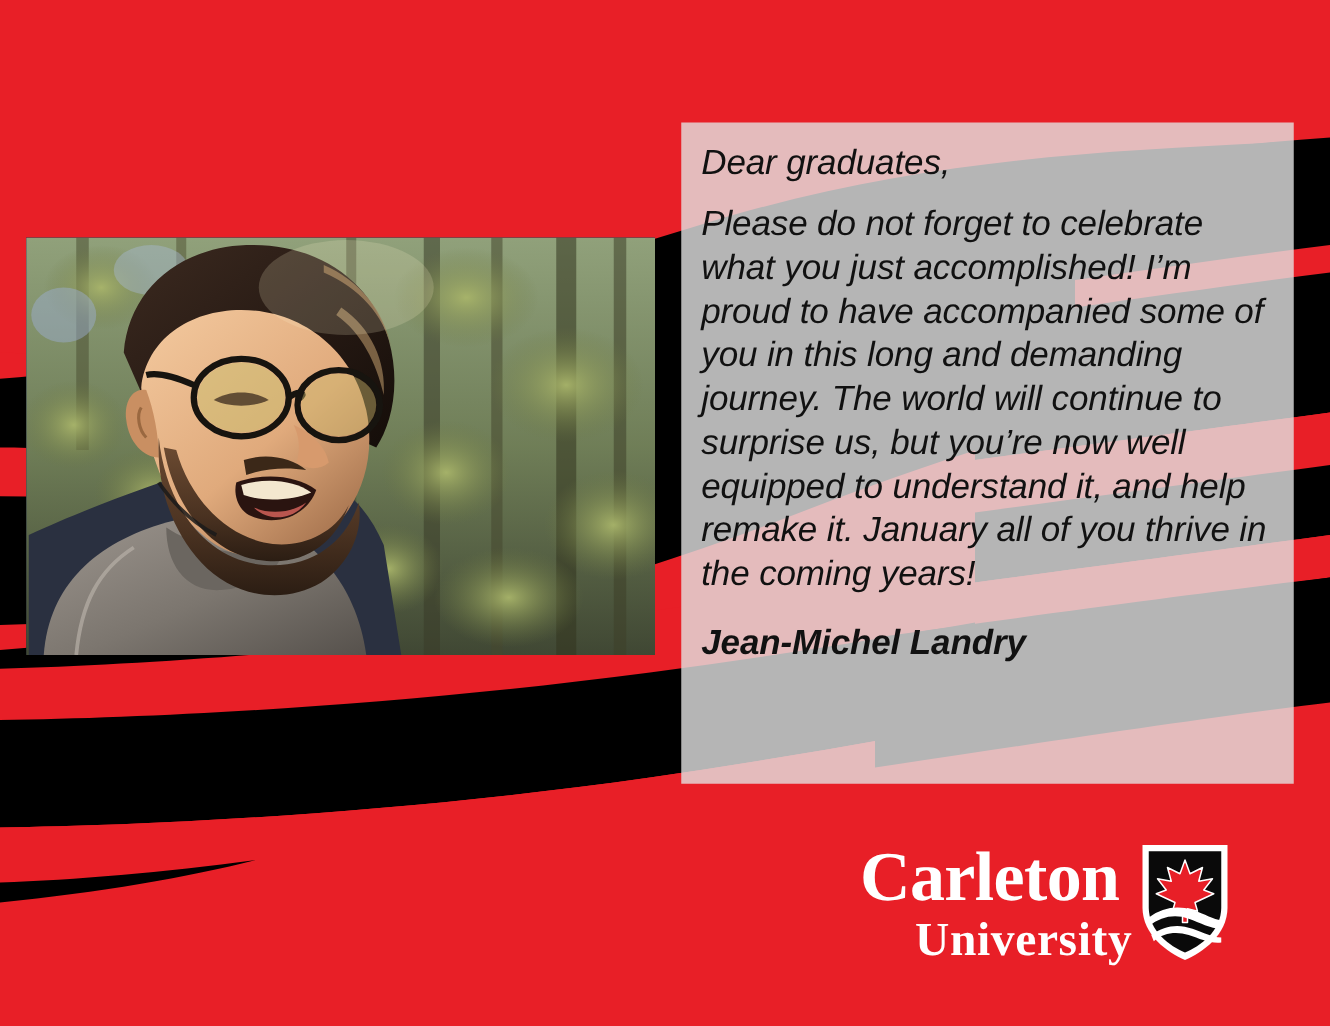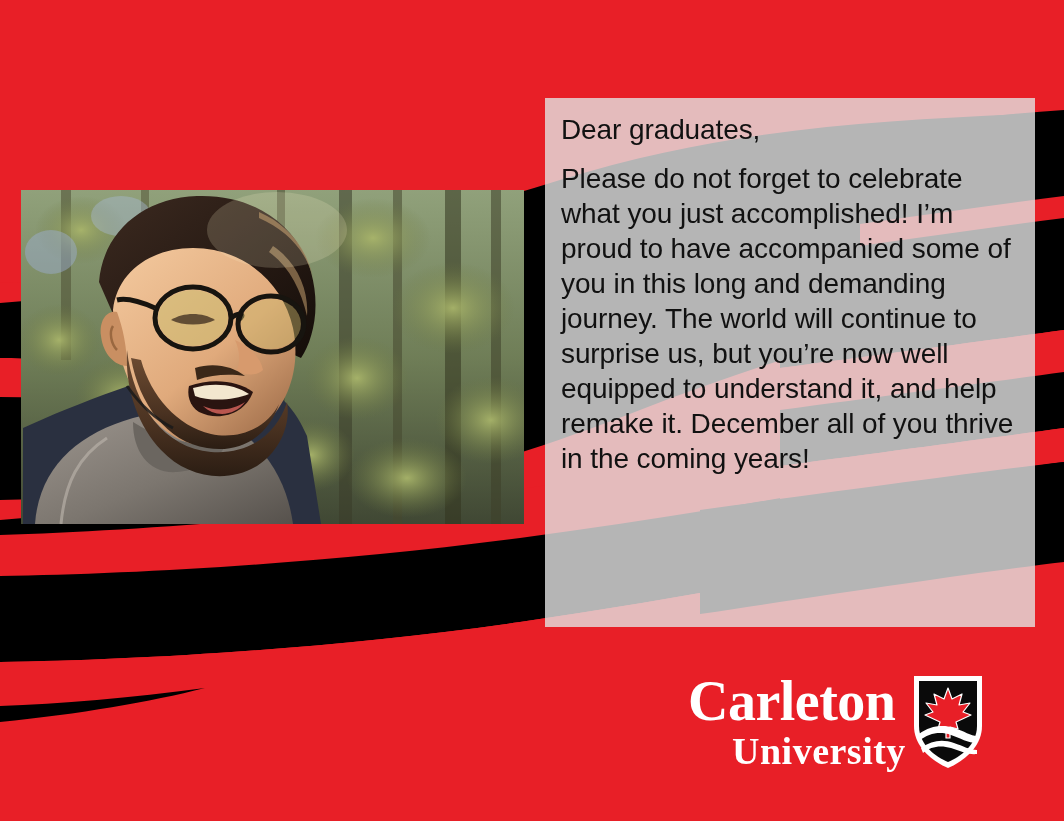--- a/index.html
+++ b/index.html
@@ -28,20 +28,21 @@
     box-sizing:border-box;
     padding:14px 16px 10px 16px;
     overflow:hidden;
   }
   .card p{
     margin:0 0 14px 0;
     font-size:28px;
     line-height:35px;
     color:#111111;
     letter-spacing:-0.1px;
+    font-style:italic;
   }
   .card p.sig{
     font-weight:bold;
     margin-top:20px;
     margin-bottom:0;
   }
 
   
   .logo{
     position:absolute;left:688px;top:668px;width:300px;height:106px;text-align:center;
@@ -218,21 +219,22 @@
       <path d="M252,56 C276,72 288,100 286,126 C280,100 268,76 248,62 Z" fill="#c5a070" opacity="0.55"></path>
 
       <path d="M106,196 C120,216 136,230 152,238" stroke="#1a1a1a" stroke-width="3" fill="none" opacity="0.85"></path>
 
       <ellipse cx="256" cy="40" rx="70" ry="38" fill="#fff2cc" opacity="0.18"></ellipse>
     </svg>
   </div>
 
   <div class="card">
     <p>Dear graduates,</p>
-    <p>Please do not forget to celebrate what you just accomplished! I’m proud to have accompanied some of you in this long and demanding journey. The world will continue to surprise us, but you’re now well equipped to understand it, and help remake it. December all of you thrive in the coming years!</p>
+    <p>Please do not forget to celebrate what you just accomplished! I’m proud to have accompanied some of you in this long and demanding journey. The world will continue to surprise us, but you’re now well equipped to understand it, and help remake it. January all of you thrive in the coming years!</p>
+    <p class="sig">Jean-Michel Landry</p>
   </div>
 
   <div class="logo">
     <svg viewBox="0 0 300 106" xmlns="http://www.w3.org/2000/svg">
 
       <text x="0" y="52" font-family="'Liberation Serif', 'DejaVu Serif', serif" font-size="56" font-weight="bold" fill="#ffffff" letter-spacing="-0.5">Carleton</text>
       <text x="44" y="96" font-family="'Liberation Serif', 'DejaVu Serif', serif" font-size="38" font-weight="bold" fill="#ffffff" letter-spacing="0.5">University</text>
 
       <g transform="translate(224,6)">
 

